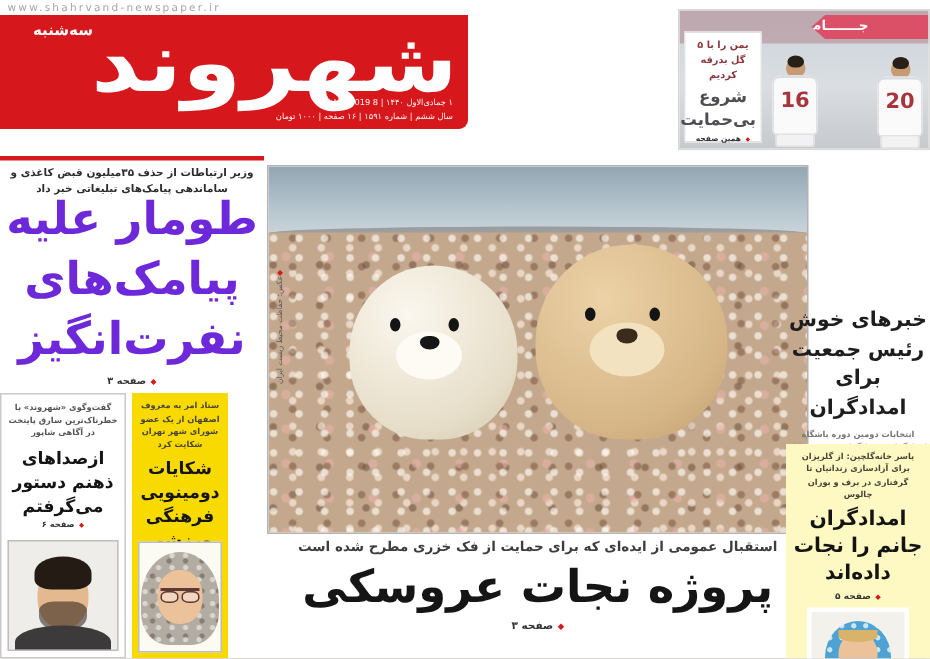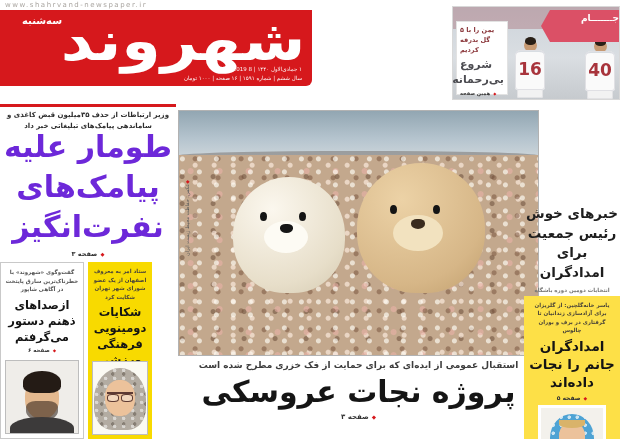--- a/index.html
+++ b/index.html
@@ -21,32 +21,32 @@
   
   .futsal{position:absolute;top:34px;left:318px;width:132px;height:64px;background:#fff;border:1px solid #c9c9c9;
           text-align:center;box-sizing:border-box;padding-top:5px;}
   .futsal .kick{font-size:6.5px;font-weight:bold;color:#5a4a44;line-height:1.55;}
   .futsal .head{font-size:11px;font-weight:bold;color:#2b2b2b;line-height:1.35;margin-top:2px;}
   .futsal .pl{font-size:6px;margin-top:3px;}
   
   .football{position:absolute;top:6px;left:452px;width:168px;height:94px;border:1px solid #d8d8d8;box-sizing:border-box;
             background:linear-gradient(180deg,#ccd3da 0%,#dadee2 55%,#c6cace 100%);overflow:hidden;}
   .stadium-band{position:absolute;top:0;left:0;right:0;height:22px;background:#a05a62;opacity:.35;}
-  .ribbon{position:absolute;top:3px;right:0;width:78px;height:32px;background:#db5066;color:#fff;font-size:9px;
-          font-weight:bold;line-height:16px;text-align:right;letter-spacing:2px;
+  .ribbon{position:absolute;top:3px;right:0;width:78px;height:16px;background:#db5066;color:#fff;font-size:9px;
+          font-weight:bold;line-height:16px;text-align:left;letter-spacing:2px;
           clip-path:polygon(0 50%,9px 0,100% 0,100% 100%,9px 100%);}
   .player{position:absolute;bottom:1px;text-align:center;}
   .p-head{width:13px;height:13px;border-radius:50%;background:#c79a73;margin:0 auto;position:relative;}
   .p-hair{position:absolute;top:-2px;left:1px;right:1px;height:8px;border-radius:50% 50% 45% 45%;background:#281f17;}
   .p-body{width:30px;height:40px;background:#fafafa;border-radius:6px 6px 3px 3px;margin-top:-2px;
           box-shadow:inset 0 0 0 1px #e0e0e4, inset 0 6px 0 -4px #d8dde2;position:relative;}
-  .p-num{position:absolute;top:9px;left:0;right:0;text-align:center;color:#a8343c;font-weight:bold;font-size:17px;direction:ltr;}
+  .p-num{position:absolute;top:9px;left:0;right:0;text-align:center;color:#a8343c;font-weight:bold;font-size:14px;direction:ltr;}
   .p-shorts{width:26px;height:9px;background:#f2f2f2;margin:-1px auto 0;border-radius:2px;box-shadow:inset 0 0 0 1px #e2e2e4;}
   .fb-panel{position:absolute;top:14px;left:3px;width:52px;height:74px;background:#fff;border:1px solid #e2e2e2;
-            box-sizing:border-box;padding:4px 3px;text-align:left;}
+            box-sizing:border-box;padding:4px 3px;text-align:center;}
   .fb-panel .kick{font-size:6.5px;font-weight:bold;color:#8c383c;line-height:1.5;}
   .fb-panel .head{font-size:11px;font-weight:bold;color:#4d4d52;line-height:1.3;margin-top:3px;}
   .fb-panel .pl{font-size:5px;margin-top:3px;}
   
   .lead-rule{position:absolute;top:104px;left:0;width:176px;height:3px;background:#d6181c;}
   .lead-kick{position:absolute;top:110px;left:0;width:176px;text-align:center;font-size:7px;font-weight:bold;
              color:#2d2d2d;line-height:1.6;}
   .lead-head{position:absolute;top:127px;left:0;width:176px;text-align:center;font-size:30px;font-weight:bold;
              color:#6d28d9;line-height:1.33;}
   .lead-pl{position:absolute;top:250px;left:0;width:176px;text-align:center;font-size:6.5px;}
@@ -116,21 +116,21 @@
   
   .rcol-item{position:absolute;left:524px;width:96px;text-align:center;box-sizing:border-box;}
   .torture{top:111px;height:92px;border-bottom:1px solid #ddd;}
   .crescent{top:204px;height:87px;}
   .rcol-item .head{font-size:13.5px;font-weight:bold;color:#1e1e1e;line-height:1.45;}
   .rcol-item .kick{font-size:5.5px;color:#767676;line-height:1.55;margin-top:4px;font-weight:bold;}
   .mini-rule{width:42px;height:2px;background:#d6181c;margin:4px auto 2px;}
   .rcol-item .pl{font-size:6px;}
   .crescent .pl{margin-top:3px;}
   
-  .rescue{position:absolute;left:524px;top:296px;width:96px;height:143px;background:#fde047;box-sizing:border-box;
+  .rescue{position:absolute;left:524px;top:296px;width:96px;height:143px;background:#fef9c3;box-sizing:border-box;
           padding:5px 5px 0;text-align:center;}
   .rescue .kick{font-size:5.5px;color:#4a4438;line-height:1.5;font-weight:bold;}
   .rescue .head{font-size:13.5px;font-weight:bold;color:#141414;line-height:1.35;margin-top:3px;}
   .rescue .pl{font-size:6px;margin-top:2px;}
   .rescue .portrait{position:static;width:62px;height:50px;margin:4px auto 0;border:3px solid #fff;background:#f3f1ec;
                     position:relative;left:auto;right:auto;bottom:auto;}
   .rescue .scarf{width:44px;height:48px;top:6px;}
   .rescue .face{width:26px;height:30px;top:14px;}
   .rescue .fringe{top:12px;}
 </style>
@@ -160,28 +160,28 @@
       <div class="p-body">
           <div class="p-num">16</div>
         </div>
       <div class="p-shorts"></div>
     </div>
     <div class="player" style="left:132px;bottom:0;">
       <div class="p-head">
           <div class="p-hair"></div>
         </div>
       <div class="p-body">
-          <div class="p-num">40</div>
+          <div class="p-num">20</div>
         </div>
       <div class="p-shorts"></div>
     </div>
     <div class="ribbon">جـــــــام</div>
     <div class="fb-panel">
       <div class="kick">یمن را با ۵ گل بدرقه کردیم</div>
-      <div class="head">شروع بی‌رحمانه</div>
+      <div class="head">شروع بی‌حمایت</div>
       <div class="pl"><i class="dm">◆</i><span>همین صفحه</span></div>
     </div>
   </div>
 
   <div class="lead-rule"></div>
   <div class="lead-kick">وزیر ارتباطات از حذف ۳۵میلیون قبض کاغذی و ساماندهی پیامک‌های تبلیغاتی خبر داد</div>
   <div class="lead-head">طومار علیه پیامک‌های نفرت‌انگیز</div>
   <div class="lead-pl pl"><i class="dm">◆</i><span>صفحه ۳</span></div>
 
   <div class="sbox thief">

